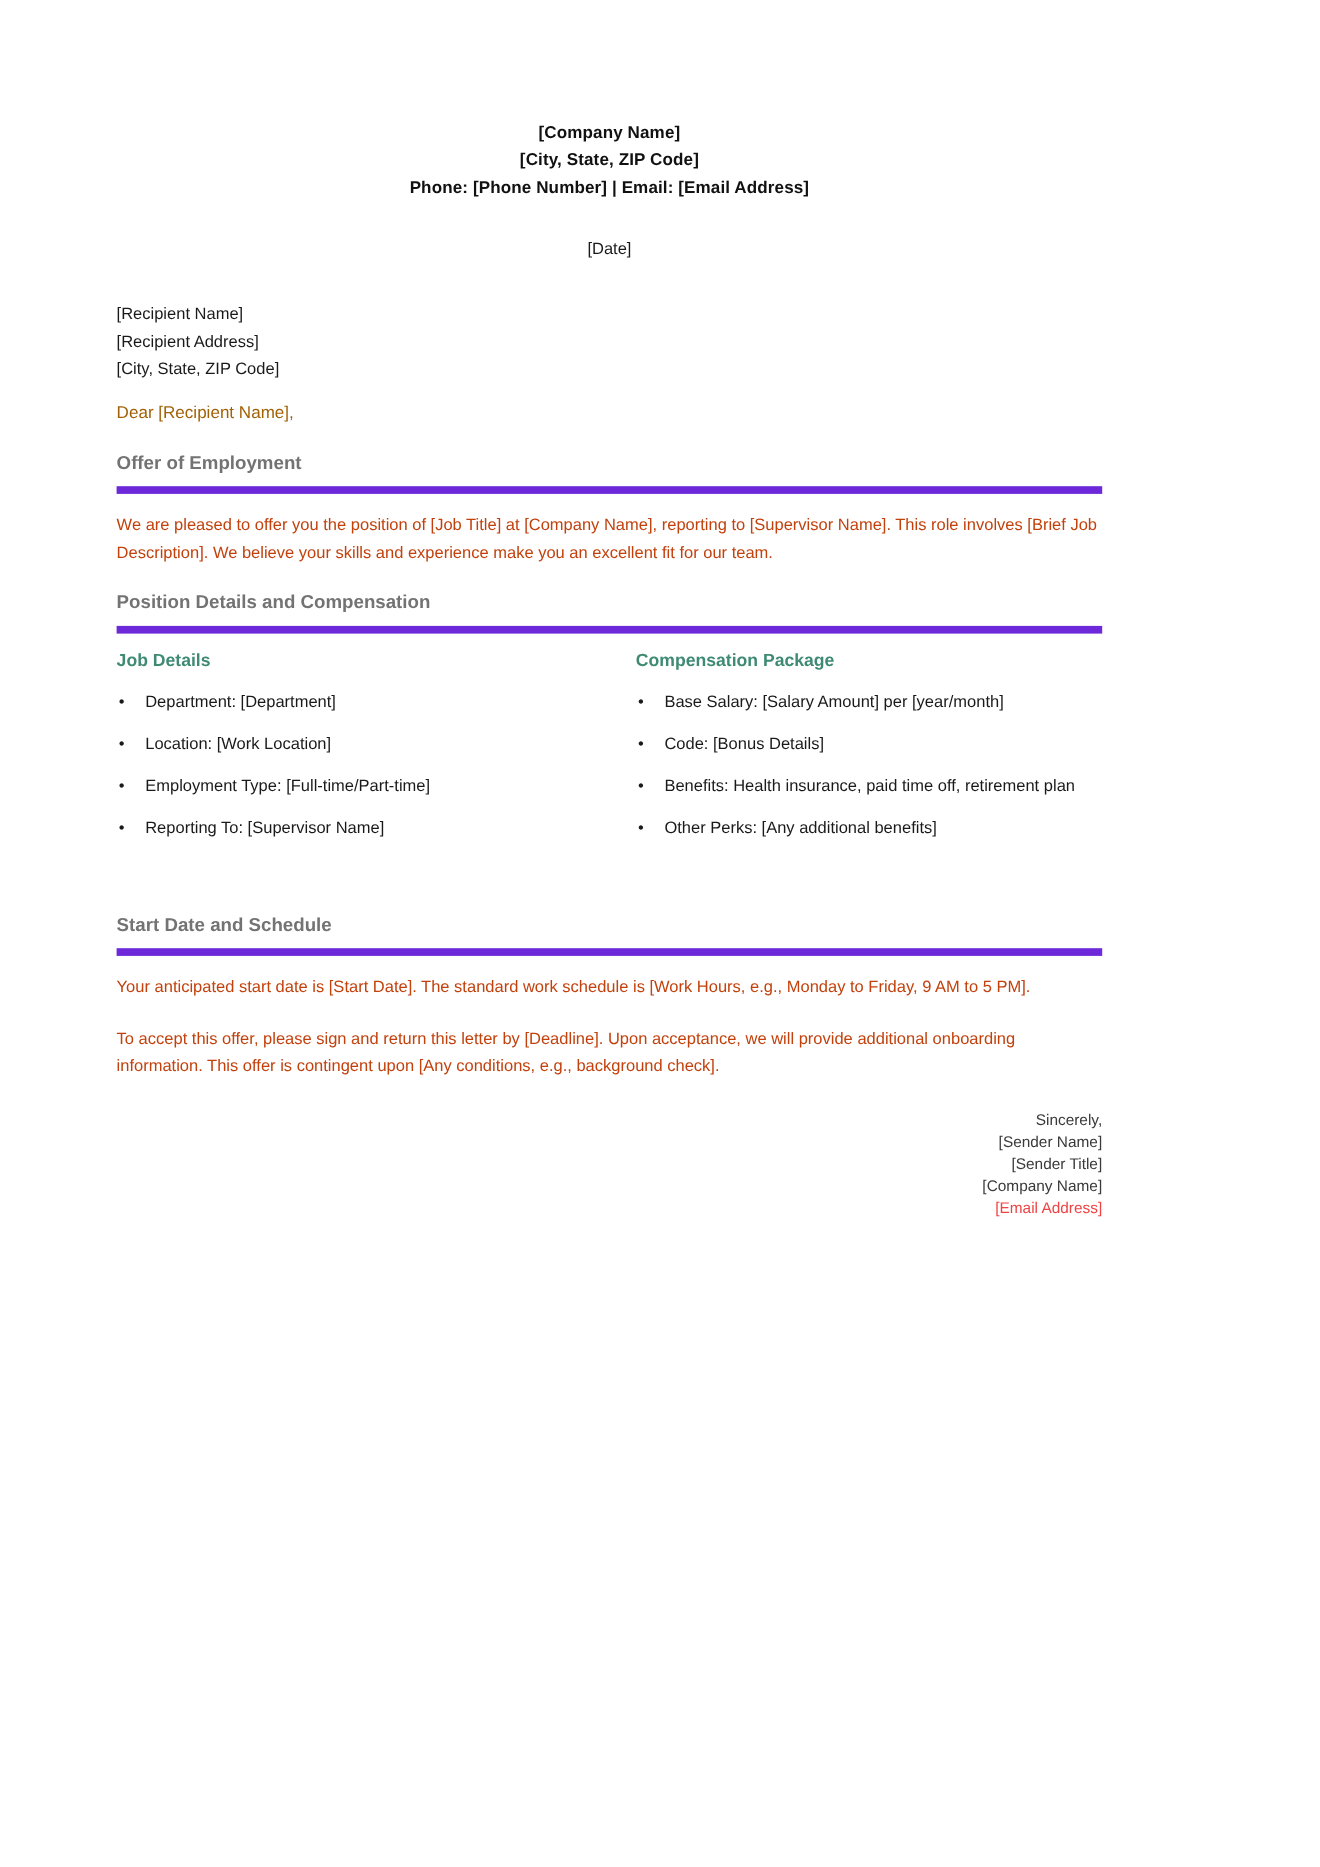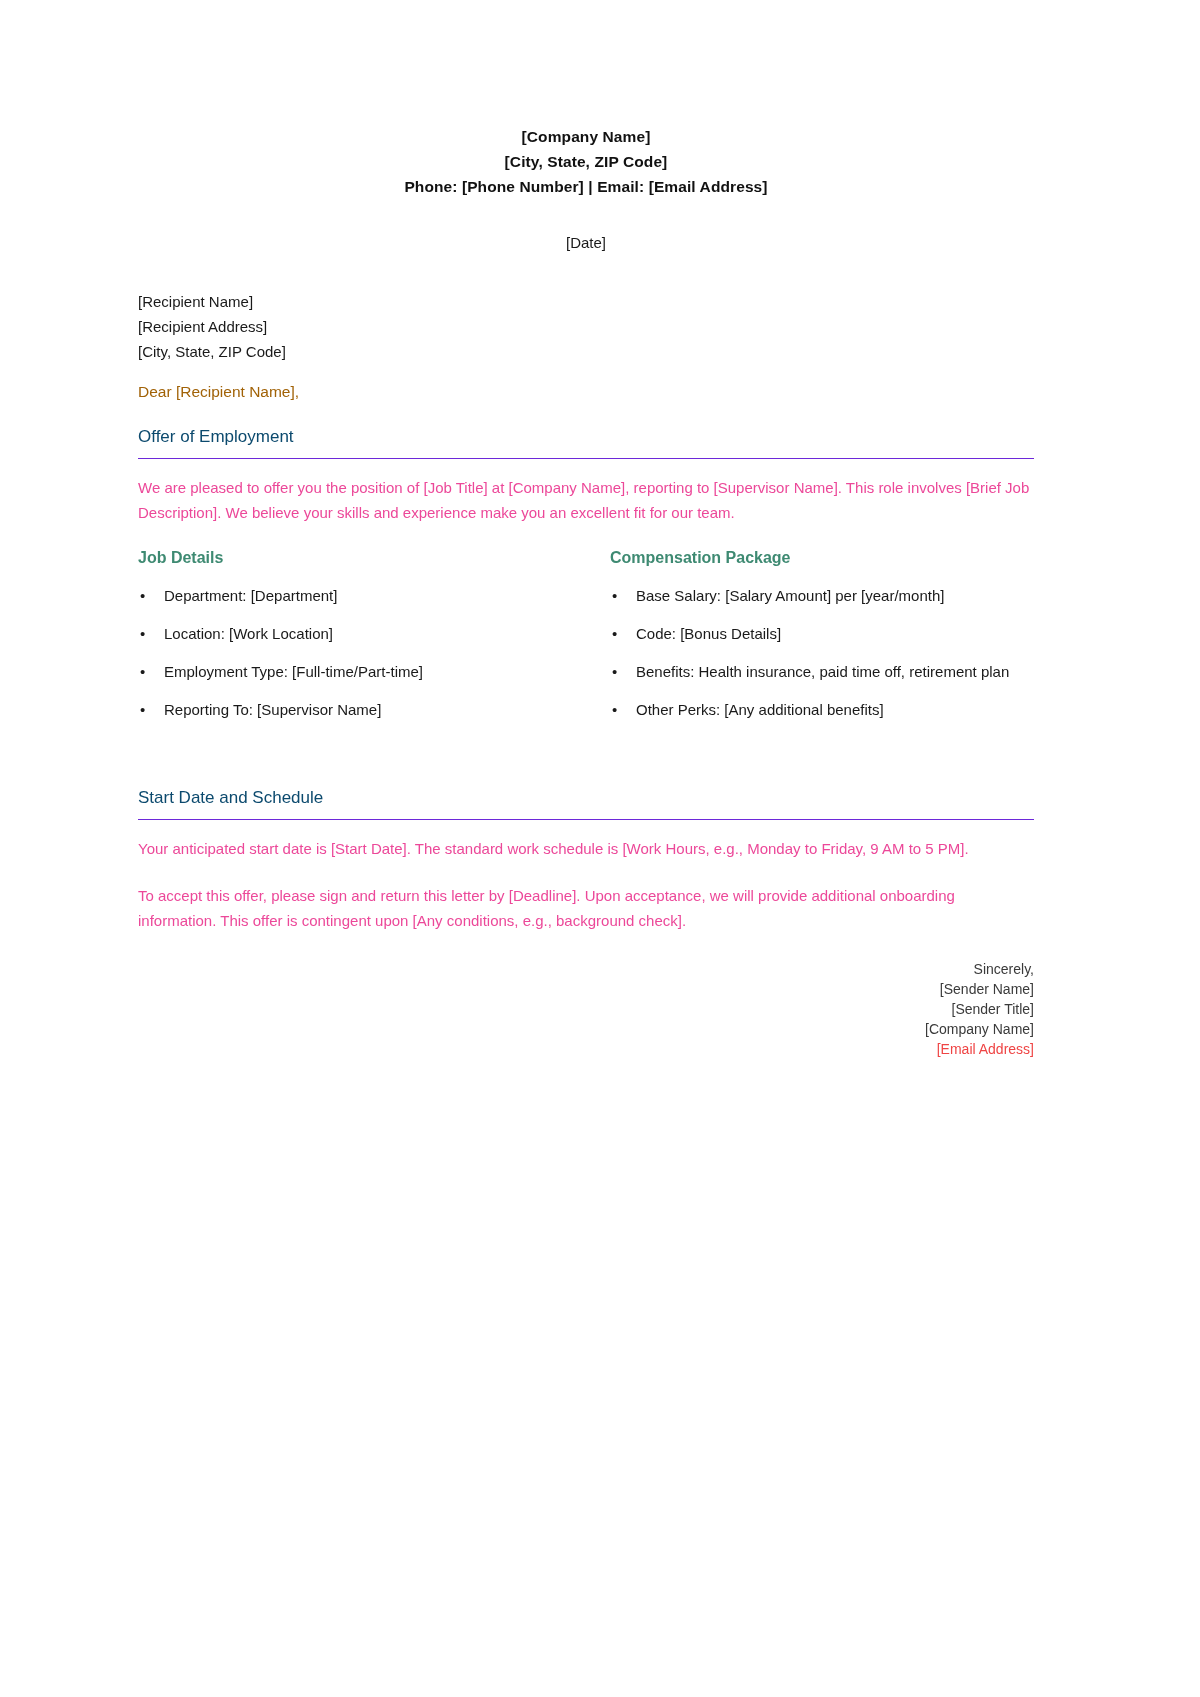--- a/index.html
+++ b/index.html
@@ -21,23 +21,22 @@
     position: relative;
     width: 1200px;
     height: 1697px;
     background: #ffffff;
     padding: 0;
   }
 
   .content {
     position: absolute;
     left: 106px;
-    top: 16px;
+    top: 0;
     width: 896px;
-    margin-left: 32px;
   }
 
   
   .letterhead {
     text-align: center;
     padding-top: 108px;
   }
   .letterhead .lh-line {
     font-size: 15.5px;
     font-weight: bold;
@@ -72,31 +71,31 @@
     line-height: 24px;
     color: #a16207;
   }
 
   
   .section {
     margin-top: 22px;
   }
   .section-heading {
     font-size: 17px;
-    font-weight: normal;
-    color: #0c4a6e;
+    font-weight: bold;
+    color: #737373;
     padding-bottom: 10px;
-    border-bottom: 1px solid #6d28d9;
+    border-bottom: 7px solid #6d28d9;
     line-height: 22px;
   }
   .section-body {
     margin-top: 16px;
     font-size: 15px;
     line-height: 25px;
-    color: #ec4899;
+    color: #c2410c;
     text-align: left;
   }
 
   
   .two-col {
     display: flex;
     margin-top: 14px;
     gap: 0;
   }
   .col {
@@ -176,20 +175,21 @@
     </div>
 
     <div class="salutation">Dear [Recipient Name],</div>
 
     <div class="section">
       <div class="section-heading">Offer of Employment</div>
       <div class="section-body">We are pleased to offer you the position of [Job Title] at [Company Name], reporting to [Supervisor Name]. This role involves [Brief Job Description]. We believe your skills and experience make you an excellent fit for our team.</div>
     </div>
 
     <div class="section">
+      <div class="section-heading">Position Details and Compensation</div>
 
       <div class="two-col">
         <div class="col left">
           <div class="col-heading">Job Details</div>
           <ul class="bullets">
             <li>
               <span class="bullet-dot">•</span>
               <span>Department: [Department]</span>
             </li>
             <li>

